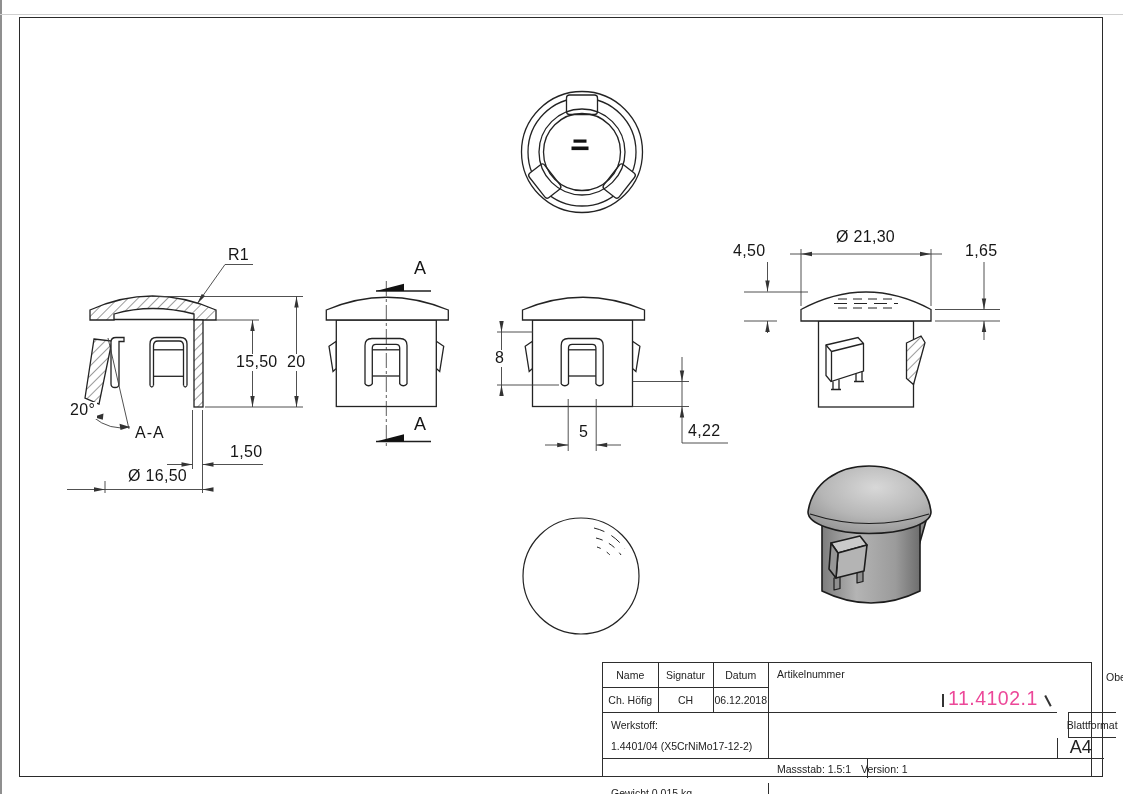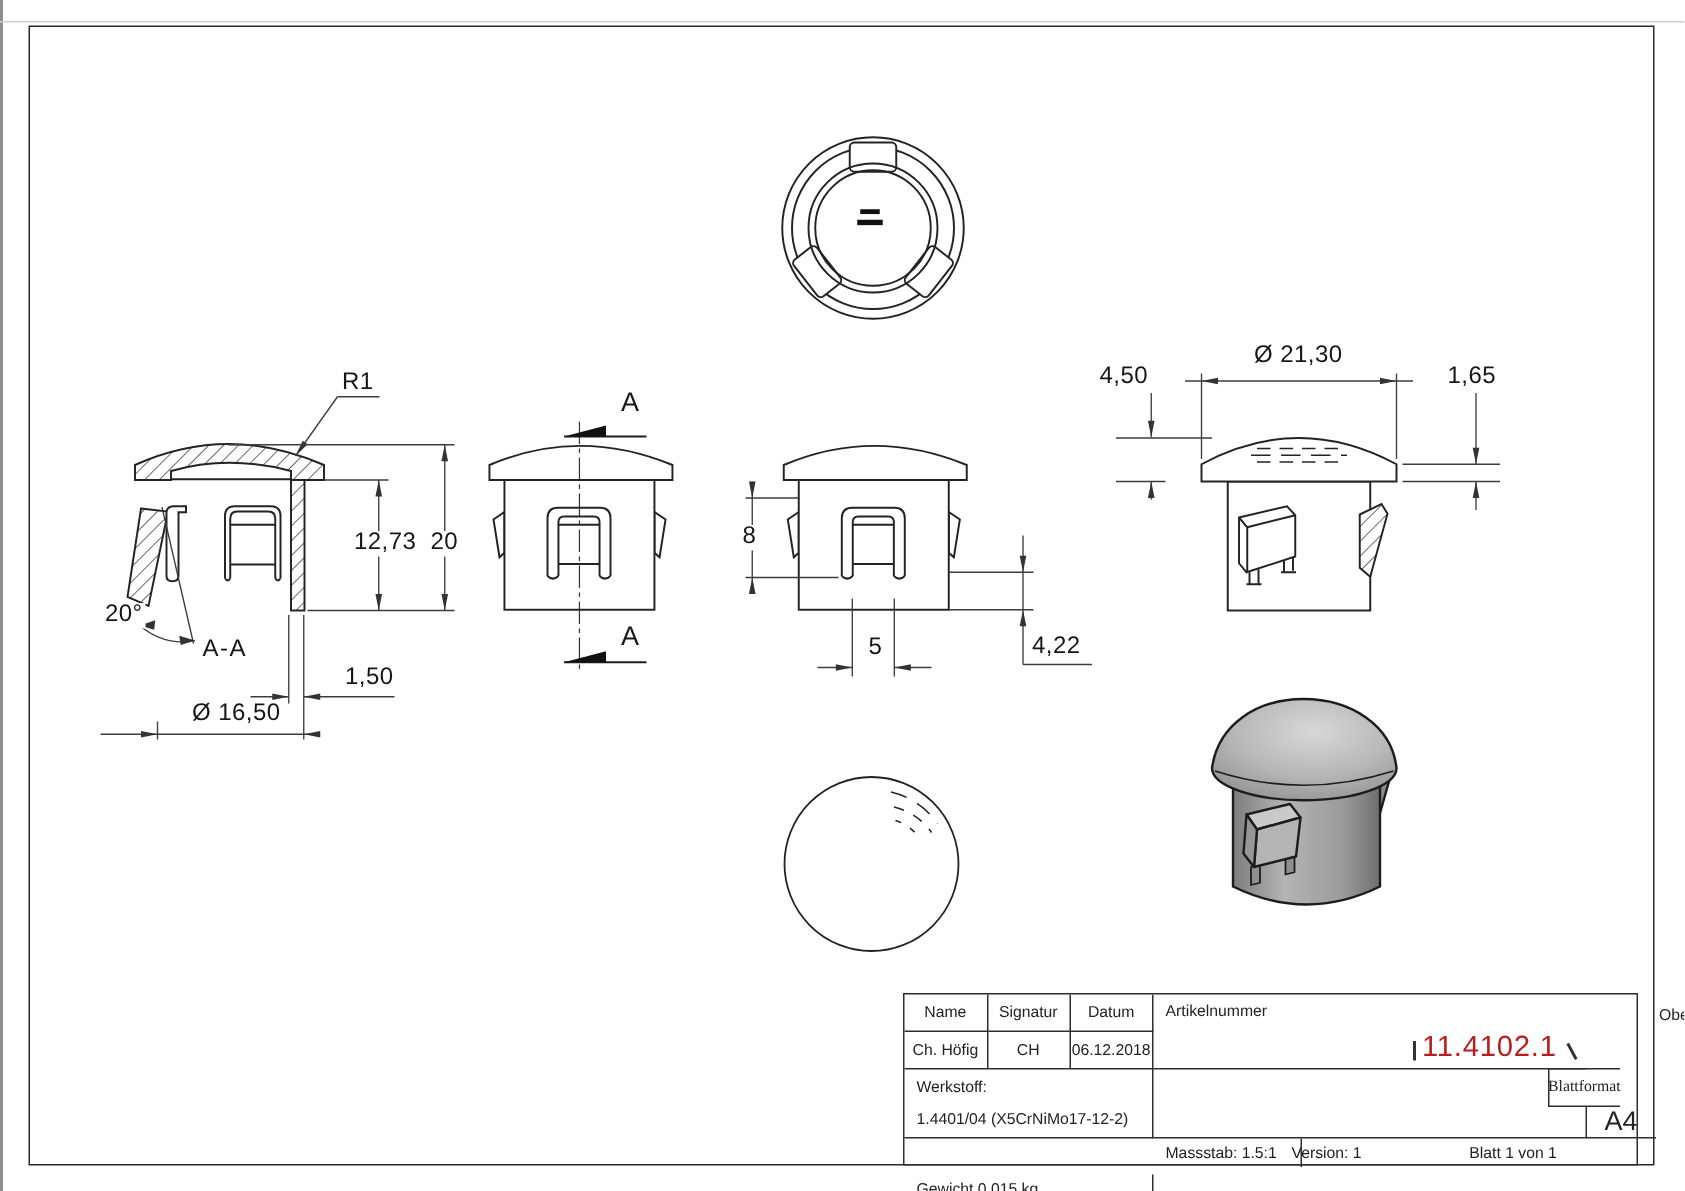--- a/index.html
+++ b/index.html
@@ -12,21 +12,21 @@
   svg{position:absolute;left:0;top:0;pointer-events:none;}
   .dim{position:absolute;font-size:16px;line-height:1.05;color:#161616;background:#fff;
        padding:0 2px;white-space:nowrap;letter-spacing:.3px;}
   .dim.big{font-size:18px;}
   
   #tb{position:absolute;left:602px;top:662px;width:490px;height:115px;
       border:1.2px solid #2e2e2e;box-sizing:border-box;font-size:10.5px;color:#222;}
   .cell{position:absolute;box-sizing:border-box;border-color:#2e2e2e;border-style:solid;border-width:0;}
   .c-label{display:flex;align-items:center;justify-content:center;}
   .lpad{justify-content:flex-start;padding-left:8px;}
-  #tb .artnr{font-size:19.5px;font-weight:500;color:#b91c1c;letter-spacing:.5px;}
+  #tb .artnr{font-size:19.5px;font-weight:500;color:#ec4899;letter-spacing:.5px;}
   #tb .a4{font-size:18px;}
   .tick{position:absolute;background:#333;}
 </style>
 </head>
 <body>
 
 <div id="page">
   <div id="edge-left"></div>
   <div id="edge-top"></div>
   <div id="frame"></div>
@@ -209,21 +209,21 @@
       <path d="M810,514 Q869,533 929,514" fill="none" stroke-width="1.1"></path>
       <path d="M834,578 L834,590 L840,588.5 L840,576.5 Z" fill="#8f8f8f" stroke-width="1.2"></path>
       <path d="M857,571 L857,583 L863,581.5 L863,569.5 Z" fill="#8f8f8f" stroke-width="1.2"></path>
       <path d="M831,543 L860,536 L867,545 L838,553 Z" fill="#cacaca"></path>
       <path d="M838,553 L867,545 L864,571 L836,578 Z" fill="#b4b4b4"></path>
       <path d="M831,543 L838,553 L836,578 L829,569 Z" fill="#969696"></path>
     </g>
   </svg>
 
   <span class="dim" style="left:226px;top:247px;">R1</span>
-  <span class="dim" style="left:234px;top:354px;">12,73</span>
+  <span class="dim" style="left:234px;top:354px;">15,50</span>
   <span class="dim" style="left:285px;top:354px;">20</span>
   <span class="dim" style="left:68px;top:402px;">20°</span>
   <span class="dim" style="left:133px;top:425px;letter-spacing:1px;">A-A</span>
   <span class="dim" style="left:228px;top:444px;">1,50</span>
   <span class="dim" style="left:126px;top:468px;">Ø 16,50</span>
   <span class="dim big" style="left:412px;top:259px;">A</span>
   <span class="dim big" style="left:412px;top:415px;">A</span>
   <span class="dim" style="left:493px;top:350px;">8</span>
   <span class="dim" style="left:577px;top:424px;">5</span>
   <span class="dim" style="left:686px;top:423px;">4,22</span>
@@ -246,23 +246,22 @@
       <div class="tick" style="left:173px;top:31px;width:2px;height:13px;"></div>
       <span class="artnr" style="position:absolute;left:179px;top:24px;">11.4102.1</span>
       <div class="tick" style="left:278px;top:32px;width:1.5px;height:12px;transform:rotate(-28deg);"></div>
     </div>
 
     <div class="cell" style="left:0;top:49px;width:166px;height:47px;border-top-width:1.2px;border-right-width:1.2px;border-bottom-width:1.2px;">
       <span style="position:absolute;left:8px;top:6px;">Werkstoff:</span>
       <span style="position:absolute;left:8px;top:27px;">1.4401/04 (X5CrNiMo17-12-2)</span>
     </div>
     <div class="cell" style="left:166px;top:49px;width:287.5px;height:47px;border-top-width:1.2px;border-bottom-width:1.2px;"></div>
-    <div class="cell c-label" style="left:429px;top:49px;width:47.5px;height:25.5px;border-top-width:1.2px;border-left-width:1.2px;border-bottom-width:1.2px;font-family:Liberation Serif, serif;">Blattformat</div>
+    <div class="cell c-label" style="left:465px;top:49px;width:47.5px;height:25.5px;border-top-width:1.2px;border-left-width:1.2px;border-bottom-width:1.2px;">Blattformat</div>
     <div class="cell c-label a4" style="left:453.5px;top:74.5px;width:47.5px;height:21.5px;border-left-width:1.2px;border-bottom-width:1.2px;">A4</div>
 
     <div class="cell c-label lpad" style="left:0;top:96px;width:166px;height:19px;border-right-width:1.2px;margin-top:24px;">Gewicht 0.015 kg</div>
     <div class="cell" style="left:166px;top:96px;width:98.5px;height:19px;border-right-width:1.2px;">
       <span style="position:absolute;left:8px;top:4px;">Massstab: 1.5:1</span>
       <span style="position:absolute;left:92px;top:4px;white-space:nowrap;">Version: 1</span>
     </div>
-    <div class="cell c-label lpad" style="left:264.5px;top:96px;width:236.5px;height:19px;padding-left:112px;">Blatt 1 von 1</div>
   </div>
 </div>
 
 </body></html>

